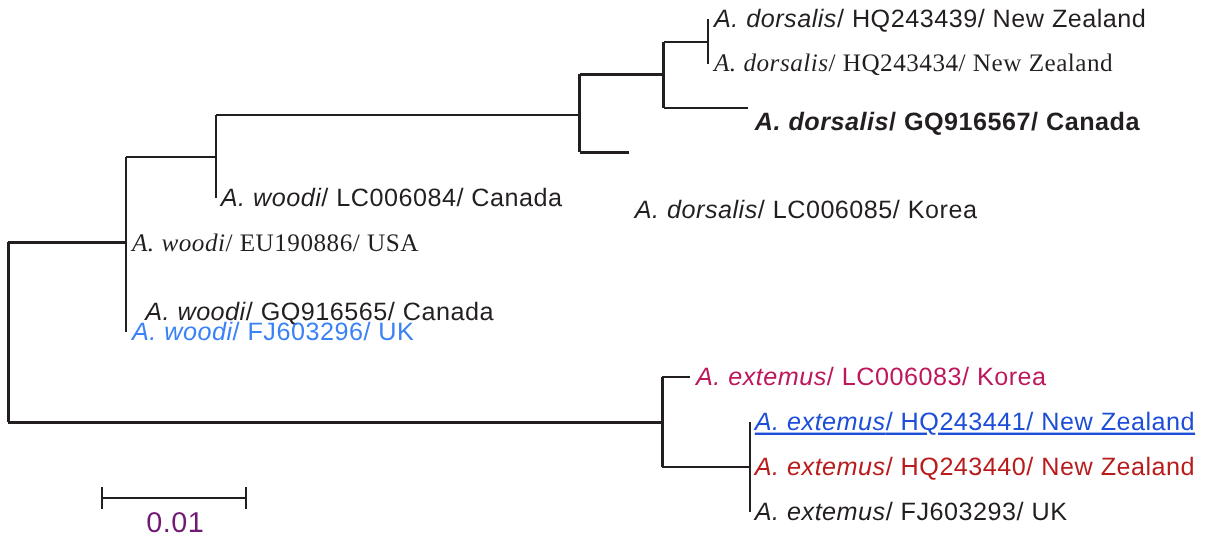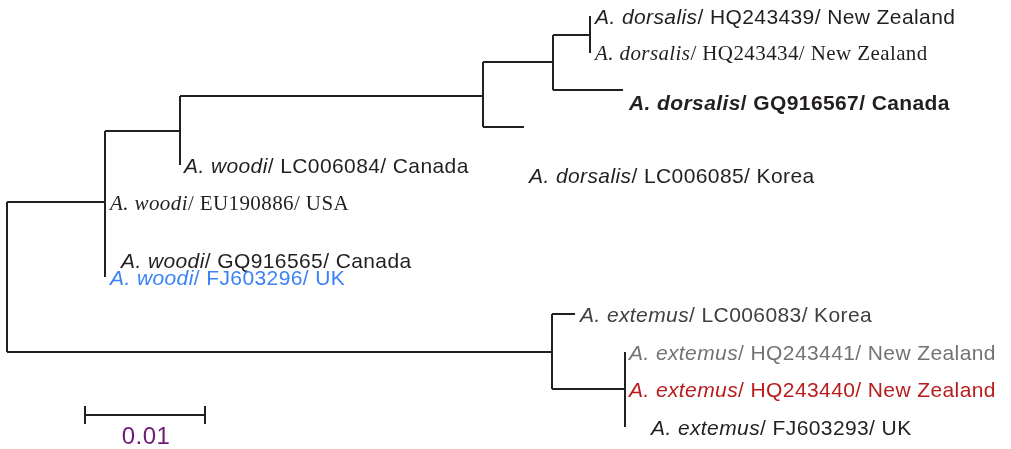--- a/index.html
+++ b/index.html
@@ -62,19 +62,19 @@
     </svg>
   <div id="labels">
       <div class="taxon-label" style="left: 595px; top: 16px; color: rgb(35, 31, 32);"><span class="species">A. dorsalis</span><span>/ HQ243439/ New Zealand</span></div>
       <div class="taxon-label" style="left: 595px; top: 53px; color: rgb(35, 31, 32); font-family: Liberation Serif, serif;"><span class="species">A. dorsalis</span><span>/ HQ243434/ New Zealand</span></div>
       <div class="taxon-label" style="left: 629px; top: 102px; color: rgb(35, 31, 32); font-weight: bold;"><span class="species">A. dorsalis</span><span>/ GQ916567/ Canada</span></div>
       <div class="taxon-label" style="left: 529px; top: 127px; color: rgb(35, 31, 32); margin-top: 48px;"><span class="species">A. dorsalis</span><span>/ LC006085/ Korea</span></div>
       <div class="taxon-label" style="left: 184px; top: 165px; color: rgb(35, 31, 32);"><span class="species">A. woodi</span><span>/ LC006084/ Canada</span></div>
       <div class="taxon-label" style="left: 110px; top: 203px; color: rgb(35, 31, 32); font-family: Liberation Serif, serif;"><span class="species">A. woodi</span><span>/ EU190886/ USA</span></div>
       <div class="taxon-label" style="left: 121px; top: 240px; color: rgb(35, 31, 32); margin-top: 20px;"><span class="species">A. woodi</span><span>/ GQ916565/ Canada</span></div>
       <div class="taxon-label" style="left: 110px; top: 277px; color: #3b82f6;"><span class="species">A. woodi</span><span>/ FJ603296/ UK</span></div>
-      <div class="taxon-label" style="left: 580px; top: 314px; color: #404040;"><span class="species">A. extemus</span><span>/ LC006083/ Korea</span></div>
-      <div class="taxon-label" style="left: 629px; top: 352px; color: #737373;"><span class="species">A. extemus</span><span>/ HQ243441/ New Zealand</span></div>
+      <div class="taxon-label" style="left: 580px; top: 314px; color: #be185d;"><span class="species">A. extemus</span><span>/ LC006083/ Korea</span></div>
+      <div class="taxon-label" style="left: 629px; top: 352px; color: #1d4ed8; text-decoration: underline;"><span class="species">A. extemus</span><span>/ HQ243441/ New Zealand</span></div>
       <div class="taxon-label" style="left: 629px; top: 389px; color: #b91c1c;"><span class="species">A. extemus</span><span>/ HQ243440/ New Zealand</span></div>
-      <div class="taxon-label" style="left: 629px; top: 427px; color: rgb(35, 31, 32); margin-left: 22px;"><span class="species">A. extemus</span><span>/ FJ603293/ UK</span></div>
+      <div class="taxon-label" style="left: 629px; top: 427px; color: rgb(35, 31, 32);"><span class="species">A. extemus</span><span>/ FJ603293/ UK</span></div>
     </div>
   <div class="scale-label" id="scale-label" style="left: 146px; top: 424px; color: #701a75;">0.01</div>
 </div>
 
 </body></html>

